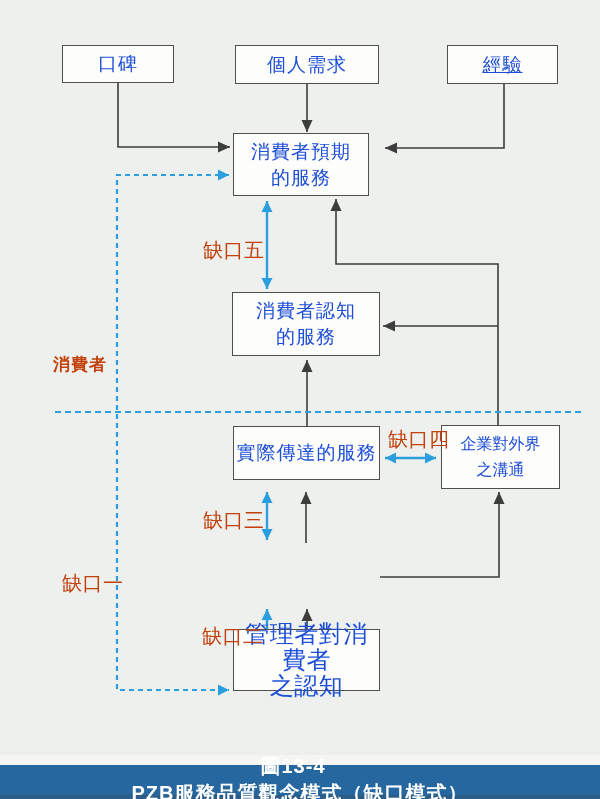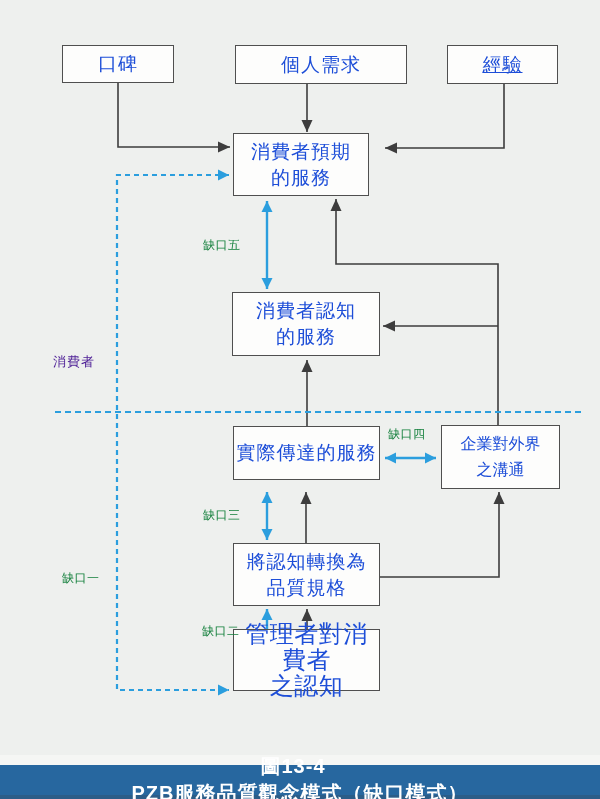--- a/index.html
+++ b/index.html
@@ -23,25 +23,25 @@
     border:1.5px solid #4f4f4f;
     box-sizing:border-box;
     display:flex;align-items:center;justify-content:center;
     text-align:center;
     font-size:19px;line-height:26px;letter-spacing:1px;
     color:#1d4ed8;
     white-space:pre-line;
   }
   .lbl{
     position:absolute;z-index:2;
-    color:#4c1d95;font-size:13px;letter-spacing:1px;white-space:nowrap;
+    color:#c2410c;font-size:17px;letter-spacing:1px;white-space:nowrap;font-weight:bold;
   }
   .gap-lbl{
     position:absolute;z-index:2;
-    color:#15803d;font-size:12px;letter-spacing:0.5px;white-space:nowrap;
+    color:#c2410c;font-size:20px;letter-spacing:0.5px;white-space:nowrap;
   }
   #caption-bar{
     position:absolute;left:0;top:765px;width:600px;height:34px;z-index:3;
     background:#27679f;
     border-bottom:4px solid #2c5d88;
     box-sizing:border-box;
     display:flex;align-items:center;justify-content:center;
     color:#ffffff;font-size:20px;font-weight:bold;letter-spacing:1px;flex-direction:column;
   }
   #caption-bar .cap-num{margin-right:14px;}
@@ -79,31 +79,29 @@
     <line x1="385" y1="458" x2="436" y2="458" stroke="#2b9ede" stroke-width="2.4" marker-start="url(#abl)" marker-end="url(#abl)"></line>
     <line x1="267" y1="492" x2="267" y2="540" stroke="#2b9ede" stroke-width="2.4" marker-start="url(#abl)" marker-end="url(#abl)"></line>
     <line x1="267" y1="609" x2="267" y2="658" stroke="#2b9ede" stroke-width="2.4" marker-start="url(#abl)" marker-end="url(#abl)"></line>
 
     <path d="M229,175 L117,175 L117,690 L229,690" fill="none" stroke="#2b9ede" stroke-width="2.2" stroke-dasharray="5 4" marker-start="url(#abl)" marker-end="url(#abl)"></path>
 
     <line x1="55" y1="412" x2="582" y2="412" stroke="#2b9ede" stroke-width="2.2" stroke-dasharray="6 4"></line>
   </svg>
 
   <div class="box" style="left:62px;top:45px;width:112px;height:38px;">口碑</div>
-  <div class="box" style="left:235px;top:45px;width:172px;height:39px;">個人需求</div>
+  <div class="box" style="left:235px;top:45px;width:144px;height:39px;">個人需求</div>
   <div class="box" style="left:447px;top:45px;width:111px;height:39px;text-decoration:underline;">經驗</div>
   <div class="box" style="left:233px;top:133px;width:136px;height:63px;">消費者預期
 的服務</div>
   <div class="box" style="left:232px;top:292px;width:148px;height:64px;">消費者認知
 的服務</div>
   <div class="box" style="left:233px;top:426px;width:147px;height:54px;">實際傳達的服務</div>
   <div class="box" style="left:441px;top:425px;width:119px;height:64px;font-size:16px;letter-spacing:0;">企業對外界
 之溝通</div>
-  <div class="box" style="left:233px;top:543px;width:147px;height:63px;">將認知轉換為
-品質規格</div>
   <div class="box" style="left:233px;top:629px;width:147px;height:62px;font-size:24px;letter-spacing:0.5px;">管理者對消費者
 之認知</div>
 
   <div class="lbl" style="left:53px;top:353px;">消費者</div>
 
   <div class="gap-lbl" style="left:62px;top:570px;">缺口一</div>
   <div class="gap-lbl" style="left:202px;top:623px;">缺口二</div>
   <div class="gap-lbl" style="left:203px;top:507px;">缺口三</div>
   <div class="gap-lbl" style="left:388px;top:426px;">缺口四</div>
   <div class="gap-lbl" style="left:203px;top:237px;">缺口五</div>

